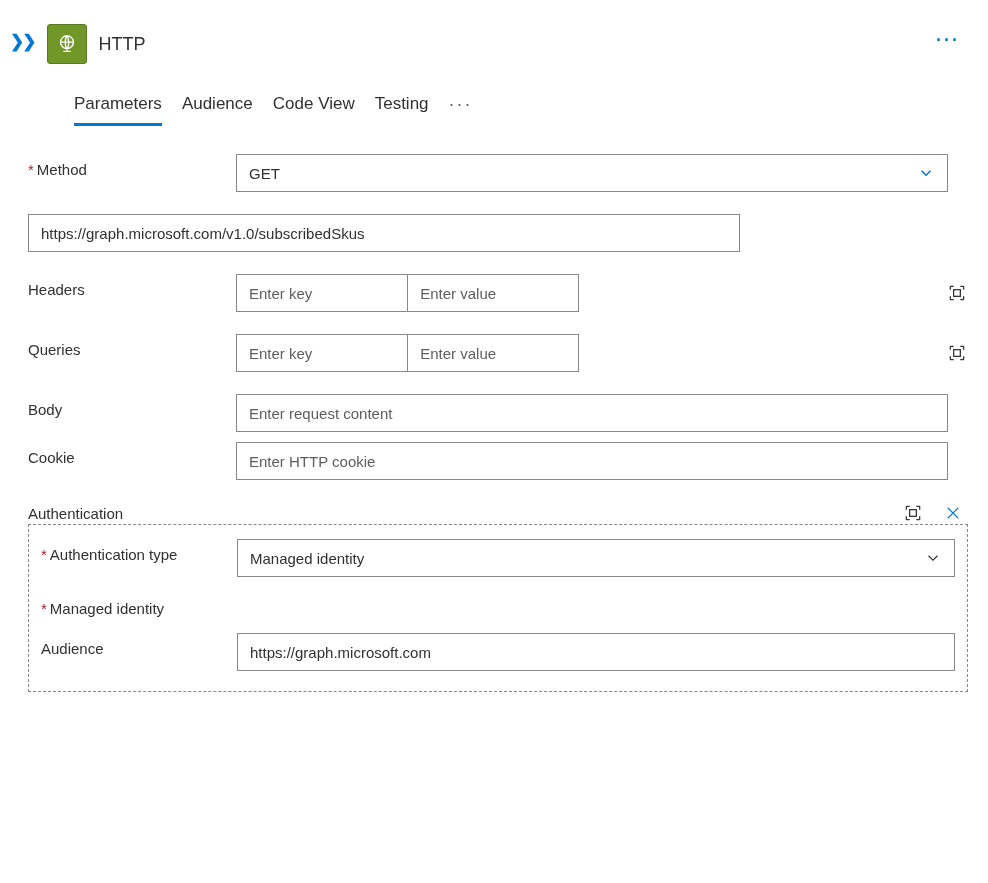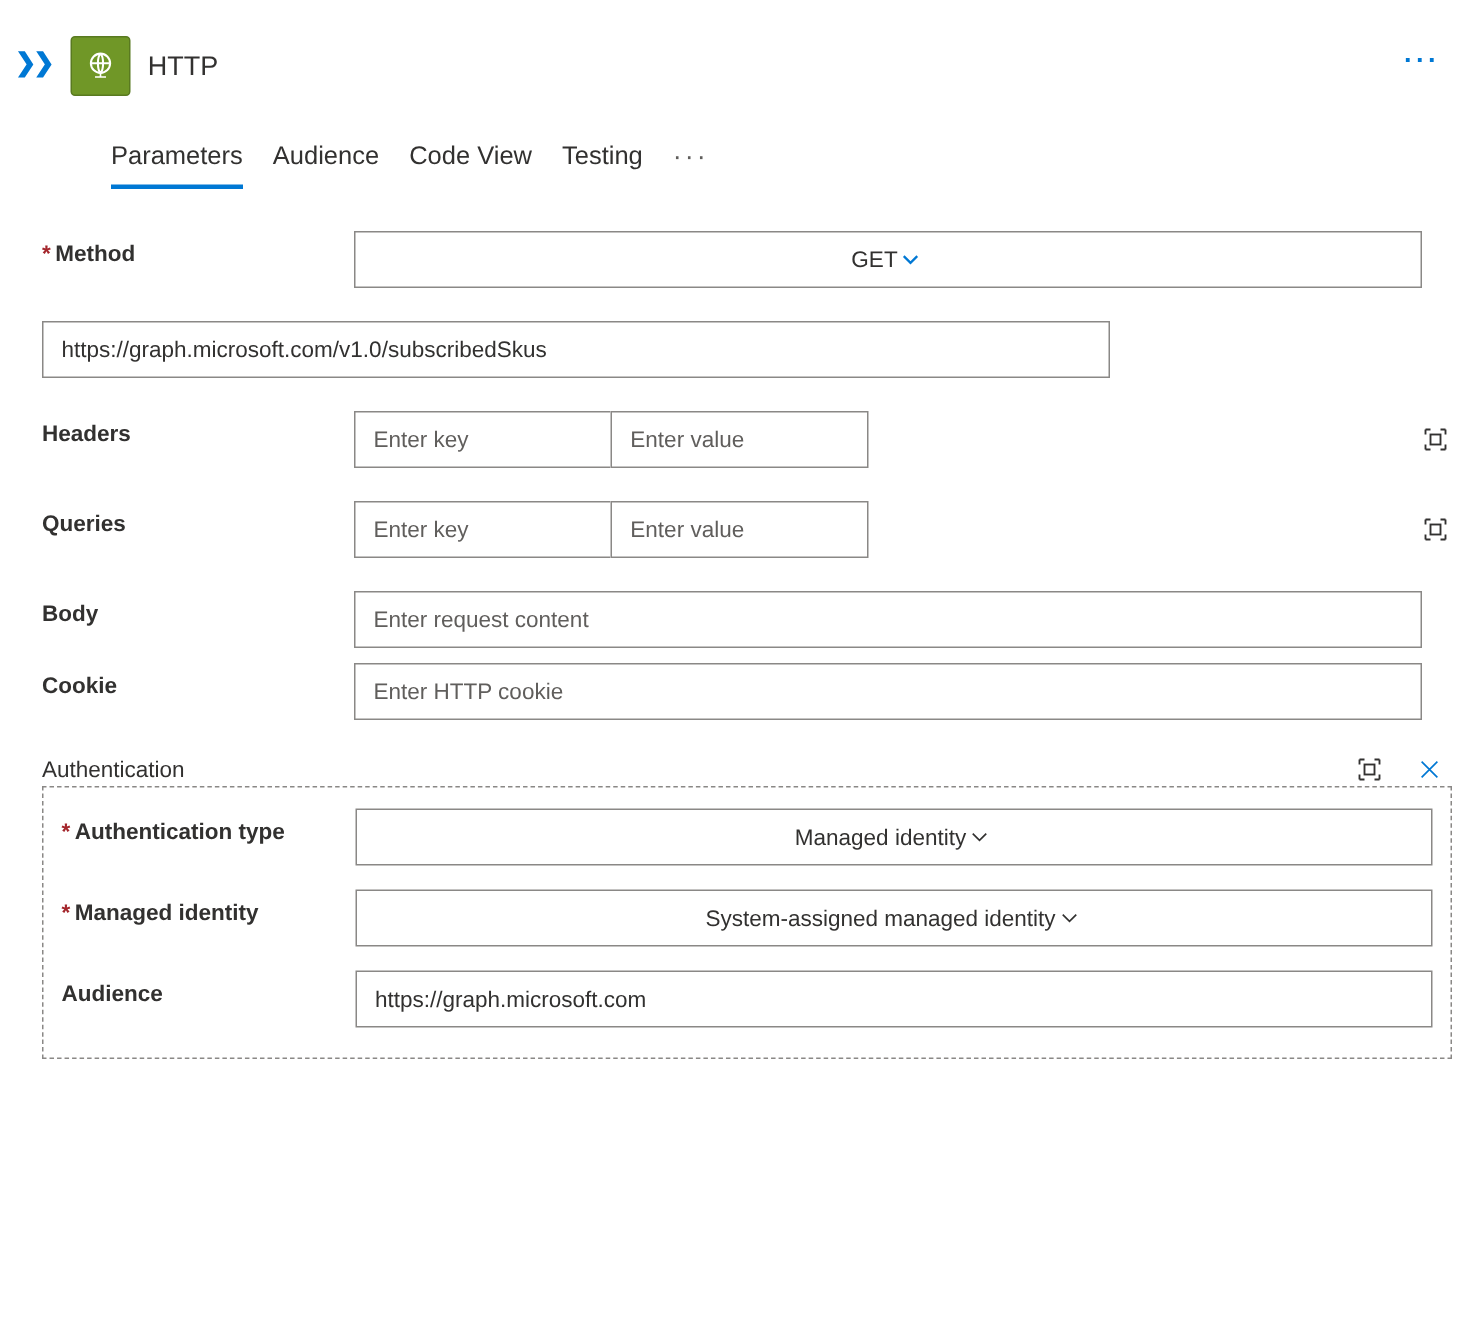--- a/index.html
+++ b/index.html
@@ -93,21 +93,20 @@
       align-items: flex-start;
       margin-bottom: 22px;
     }
     .row.tight { margin-bottom: 10px; }
     .label {
       width: 208px;
       flex-shrink: 0;
       font-size: 15px;
       color: #323130;
       padding-top: 7px;
-      font-weight: bold;
     }
     .req::before {
       content: "*";
       color: #a4262c;
       margin-right: 3px;
     }
     .field-area {
       flex: 1;
       display: flex;
       align-items: center;
@@ -120,21 +119,21 @@
       font-size: 15px;
       font-family: inherit;
       color: #323130;
       background: #ffffff;
       width: 100%;
     }
     .input::placeholder { color: #605e5c; }
     .select {
       display: flex;
       align-items: center;
-      justify-content: center;
+      justify-content: space-between;
       cursor: pointer;
     }
     .chevron {
       color: #0078d4;
       width: 18px; height: 18px;
       flex-shrink: 0;
     }
     .chevron.dark { color: #323130; }
     .kv-pair {
       display: flex;
@@ -283,28 +282,20 @@
         <div class="select">
           <span>Managed identity</span>
           <svg class="chevron dark" viewBox="0 0 24 24" fill="none" stroke="currentColor" stroke-width="1.5">
               <path d="M6 9l6 6 6-6"></path>
             </svg>
         </div>
       </div>
     </div>
     <div class="row">
       <div class="label req">Managed identity</div>
-      <div class="field-area">
-        <div class="select">
-          <span>System-assigned managed identity</span>
-          <svg class="chevron dark" viewBox="0 0 24 24" fill="none" stroke="currentColor" stroke-width="1.5">
-              <path d="M6 9l6 6 6-6"></path>
-            </svg>
-        </div>
-      </div>
     </div>
     <div class="row">
       <div class="label">Audience</div>
       <div class="field-area">
         <input class="input" type="text" value="https://graph.microsoft.com" style="">
       </div>
     </div>
   </div>
 
 </div>

